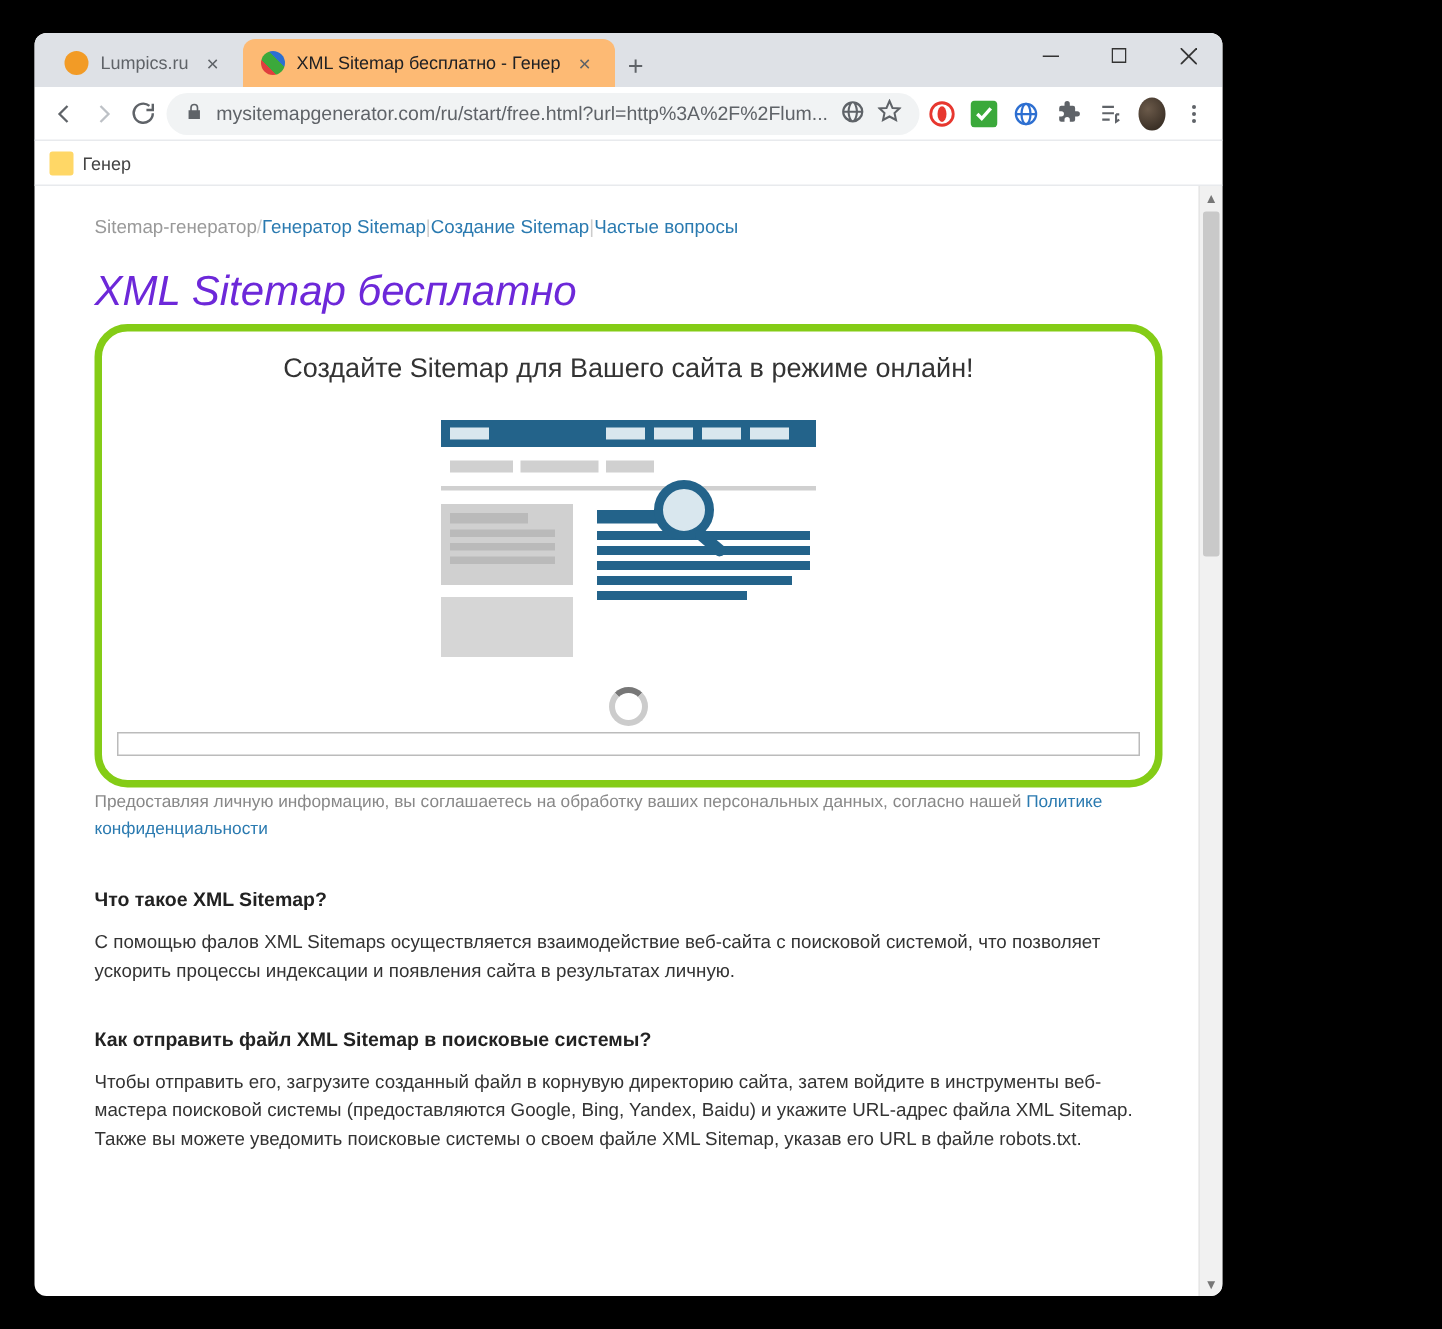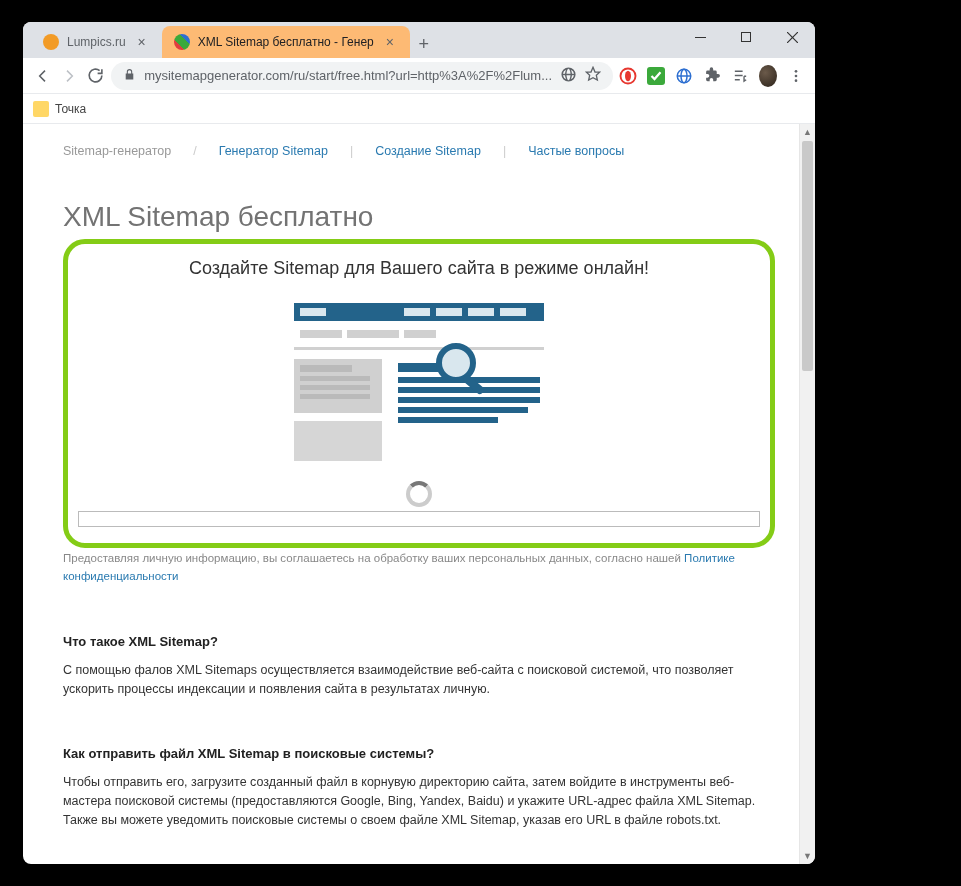--- a/index.html
+++ b/index.html
@@ -17,34 +17,34 @@
 .navbtn { width:28px; height:28px; display:flex; align-items:center; justify-content:center; color:#5f6368; border-radius:50%; cursor:pointer; }
 .navbtn.disabled { color:#bdc1c6; }
 .address { flex:1; height:28px; background:#f1f3f4; border-radius:14px; display:flex; align-items:center; padding:0 12px; gap:8px; font-size:13px; color:#5f6368; }
 .address .url { flex:1; overflow:hidden; white-space:nowrap; text-overflow:ellipsis; }
 .ext-icons { display:flex; align-items:center; gap:10px; }
 .ext-icon { width:18px; height:18px; display:flex; align-items:center; justify-content:center; }
 .bookmarks { height:30px; background:#fff; display:flex; align-items:center; padding:0 10px; gap:6px; border-bottom:1px solid #e8eaed; font-size:12px; color:#444; }
 .bm-icon { width:16px; height:16px; background:#ffd766; border-radius:2px; }
 .page { flex:1; overflow:auto; position:relative; }
 .page-inner { padding:20px 40px 30px 40px; }
-.breadcrumbs { font-size:12.5px; color:#999; display:flex; align-items:center; gap:22px; }
+.breadcrumbs { font-size:12.5px; color:#999; display:flex; align-items:center; gap:0; }
 .breadcrumbs a { color:#2a7ab0; text-decoration:none; }
 .breadcrumbs .sep { color:#ccc; }
-.h1 { font-size:28px; font-weight:400; color:#737373; margin-top:43px; }
+.h1 { font-size:28px; font-weight:400; color:#6d28d9; margin-top:20px;font-style:italic; }
 .highlight-box { border:5px solid #84cc16; border-radius:22px; margin-top:6px; padding:8px 10px 16px; }
 .subhead { text-align:center; font-size:18px; color:#333; margin:6px 0 18px; }
 .graphic { display:flex; justify-content:center; }
 .progress-wrap { position:relative; margin-top:14px; }
 .spinner { width:26px; height:26px; margin:0 auto 4px; border:4px solid #ccc; border-top-color:#777; border-radius:50%; animation:spin 1s linear infinite; }
 @keyframes spin { to { transform:rotate(360deg); } }
 .progress-bar { width:100%; height:16px; border:1px solid #bbb; background:#fff; }
 .consent { font-size:11.5px; color:#888; text-align:left; margin-top:1px; line-height:1.6; }
 .consent a { color:#2a7ab0; text-decoration:none; }
-.section-h { font-size:13px; font-weight:bold; color:#222; margin-top:48px; }
+.section-h { font-size:13px; font-weight:bold; color:#222; margin-top:29px; }
 .section-p { font-size:12.5px; color:#333; margin-top:12px; line-height:1.5; }
 .scrollbar-track { position:absolute; right:0; top:0; width:16px; height:100%; background:#f1f1f1; border-left:1px solid #e6e6e6; }
 .scroll-up,.scroll-down { height:16px; display:flex; align-items:center; justify-content:center; color:#777; font-size:9px; }
 .scroll-thumb { position:absolute; left:2px; right:2px; top:17px; height:230px; background:#c9c9c9; border-radius:2px; }
 </style>
 </head>
 <body>
 
 <div class="window">
 
@@ -152,21 +152,21 @@
             <circle cx="12" cy="12" r="2"></circle>
             <circle cx="12" cy="19" r="2"></circle>
           </svg>
         </div>
     </div>
   </div>
 
   <div class="bookmarks">
     <div style="display:flex;align-items:center;gap:6px;cursor:pointer;">
       <span class="bm-icon"></span>
-      <span>Точка</span>
+      <span>Генер</span>
     </div>
   </div>
 
   <div class="page">
     <div class="page-inner">
 
       <div class="breadcrumbs">
         <span>Sitemap-генератор</span>
         <span class="sep">/</span>
         <a href="#">Генератор Sitemap</a>

